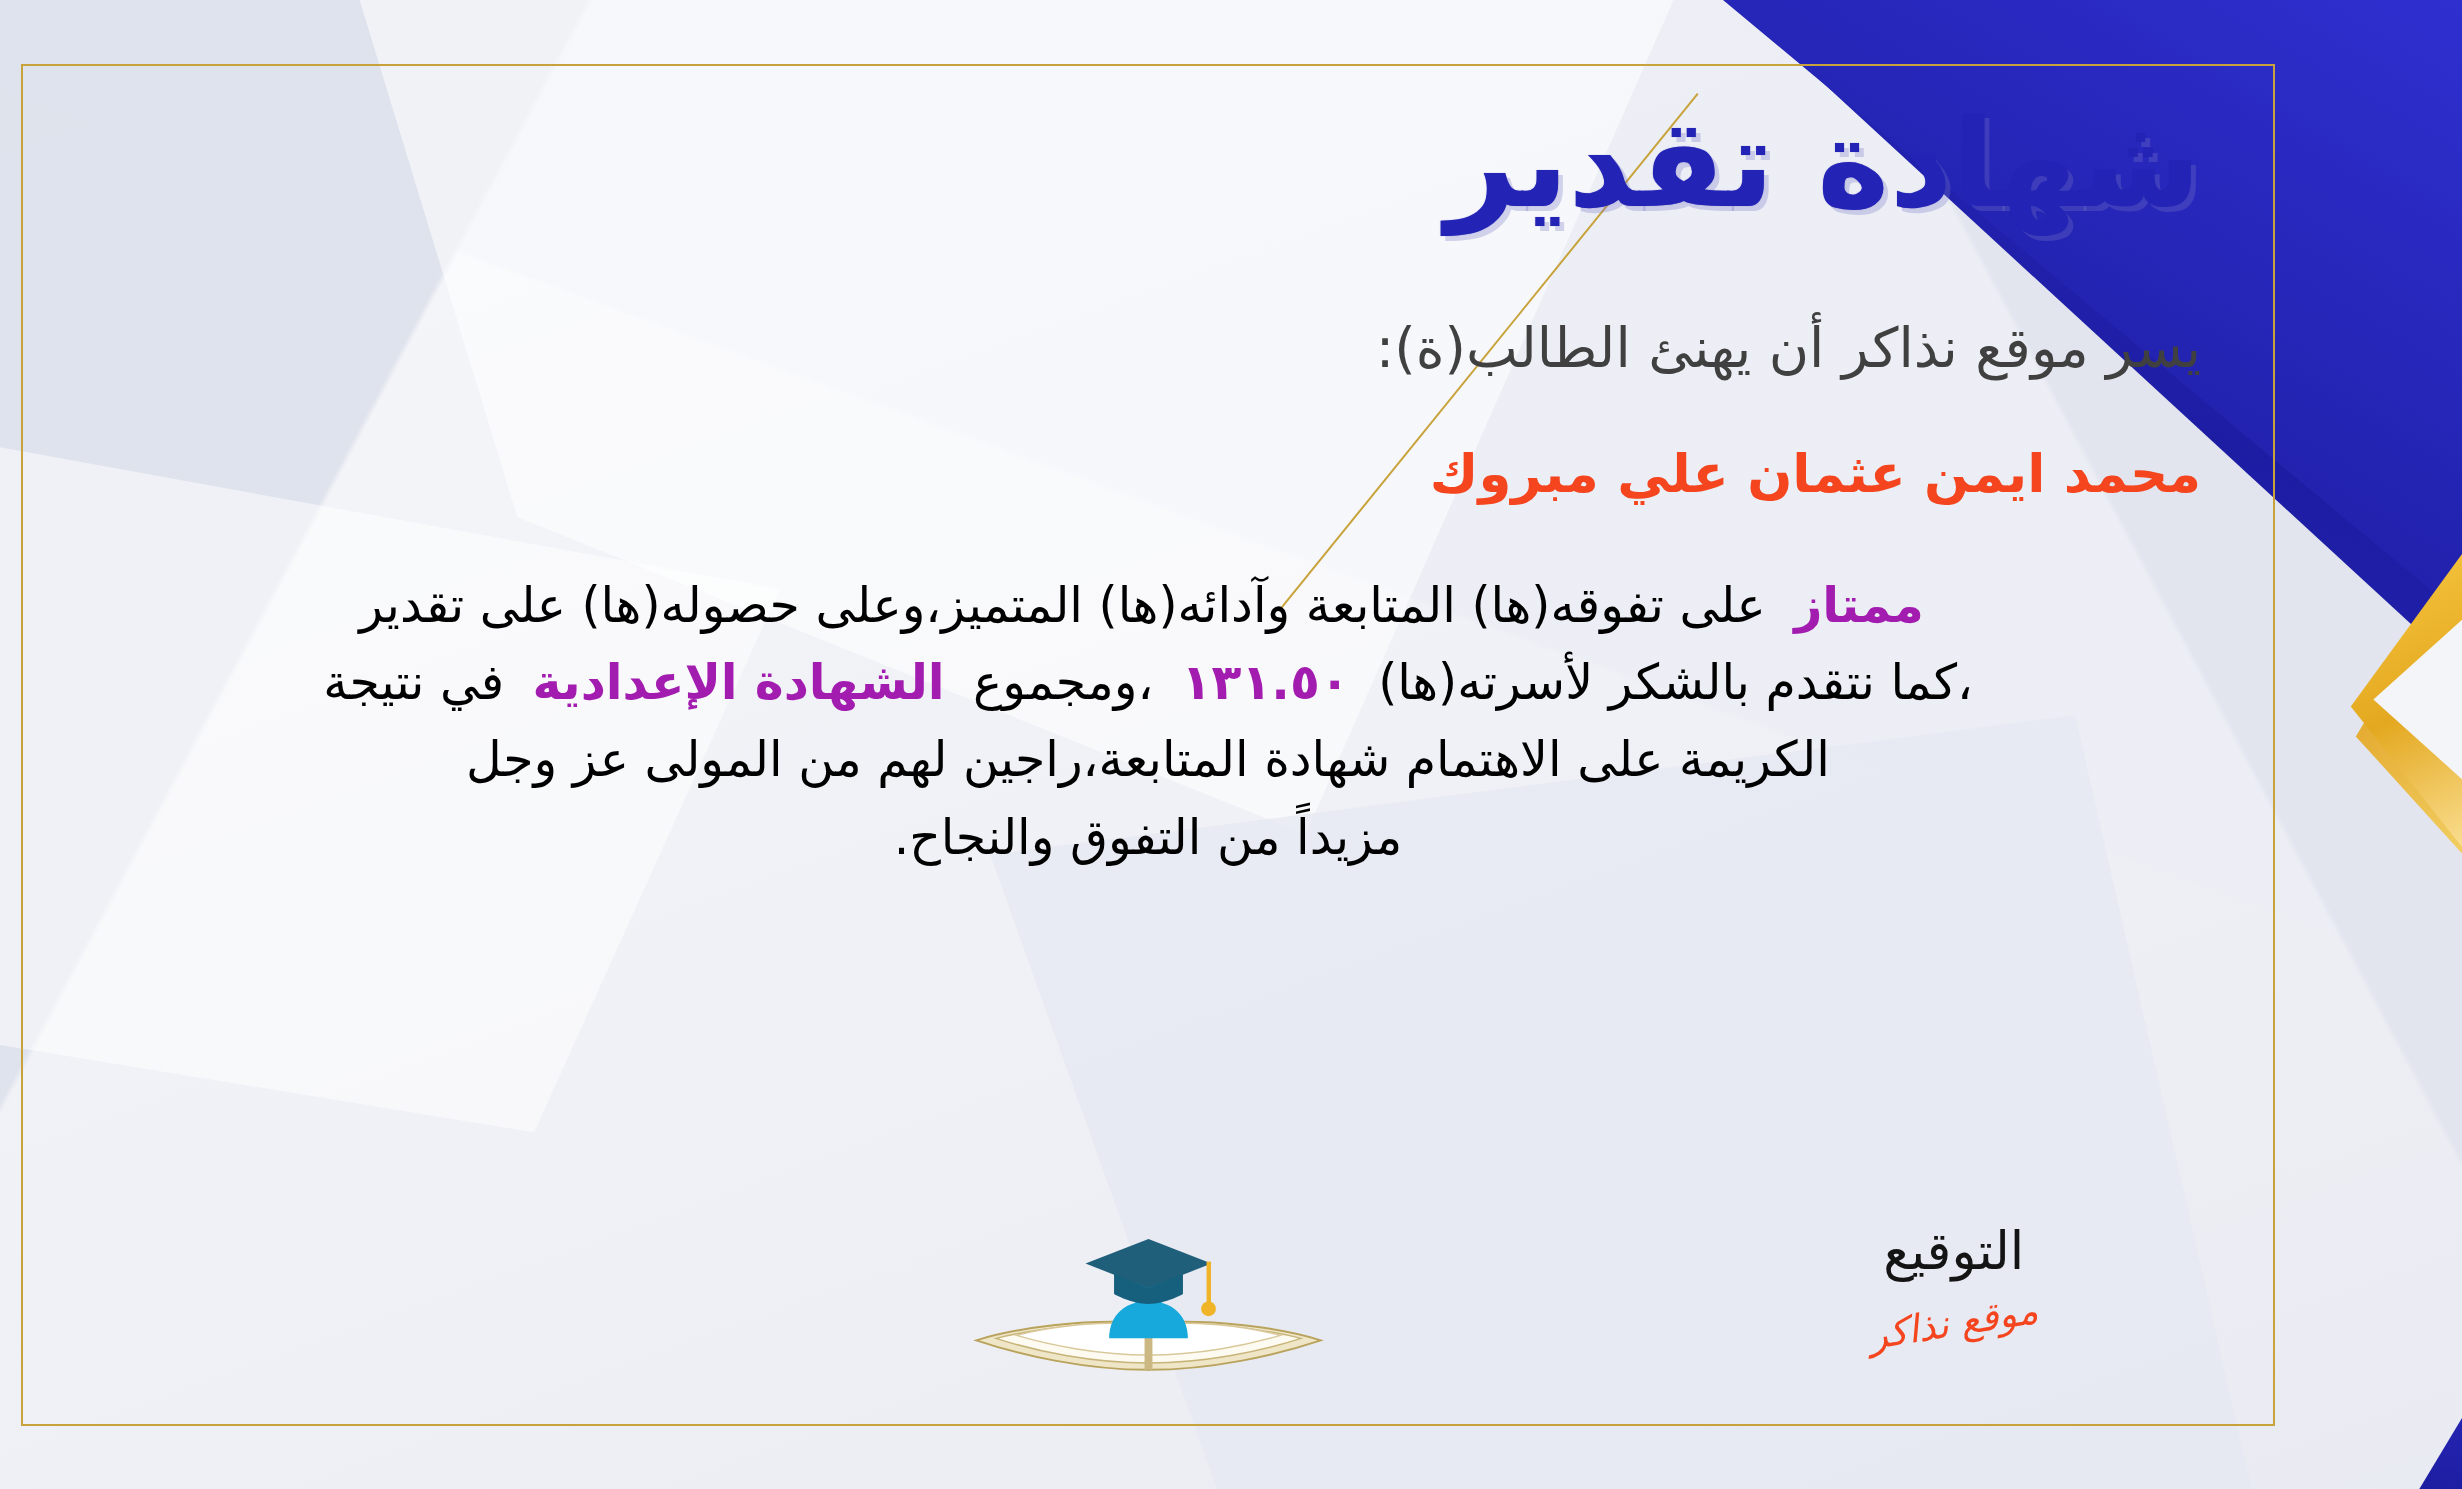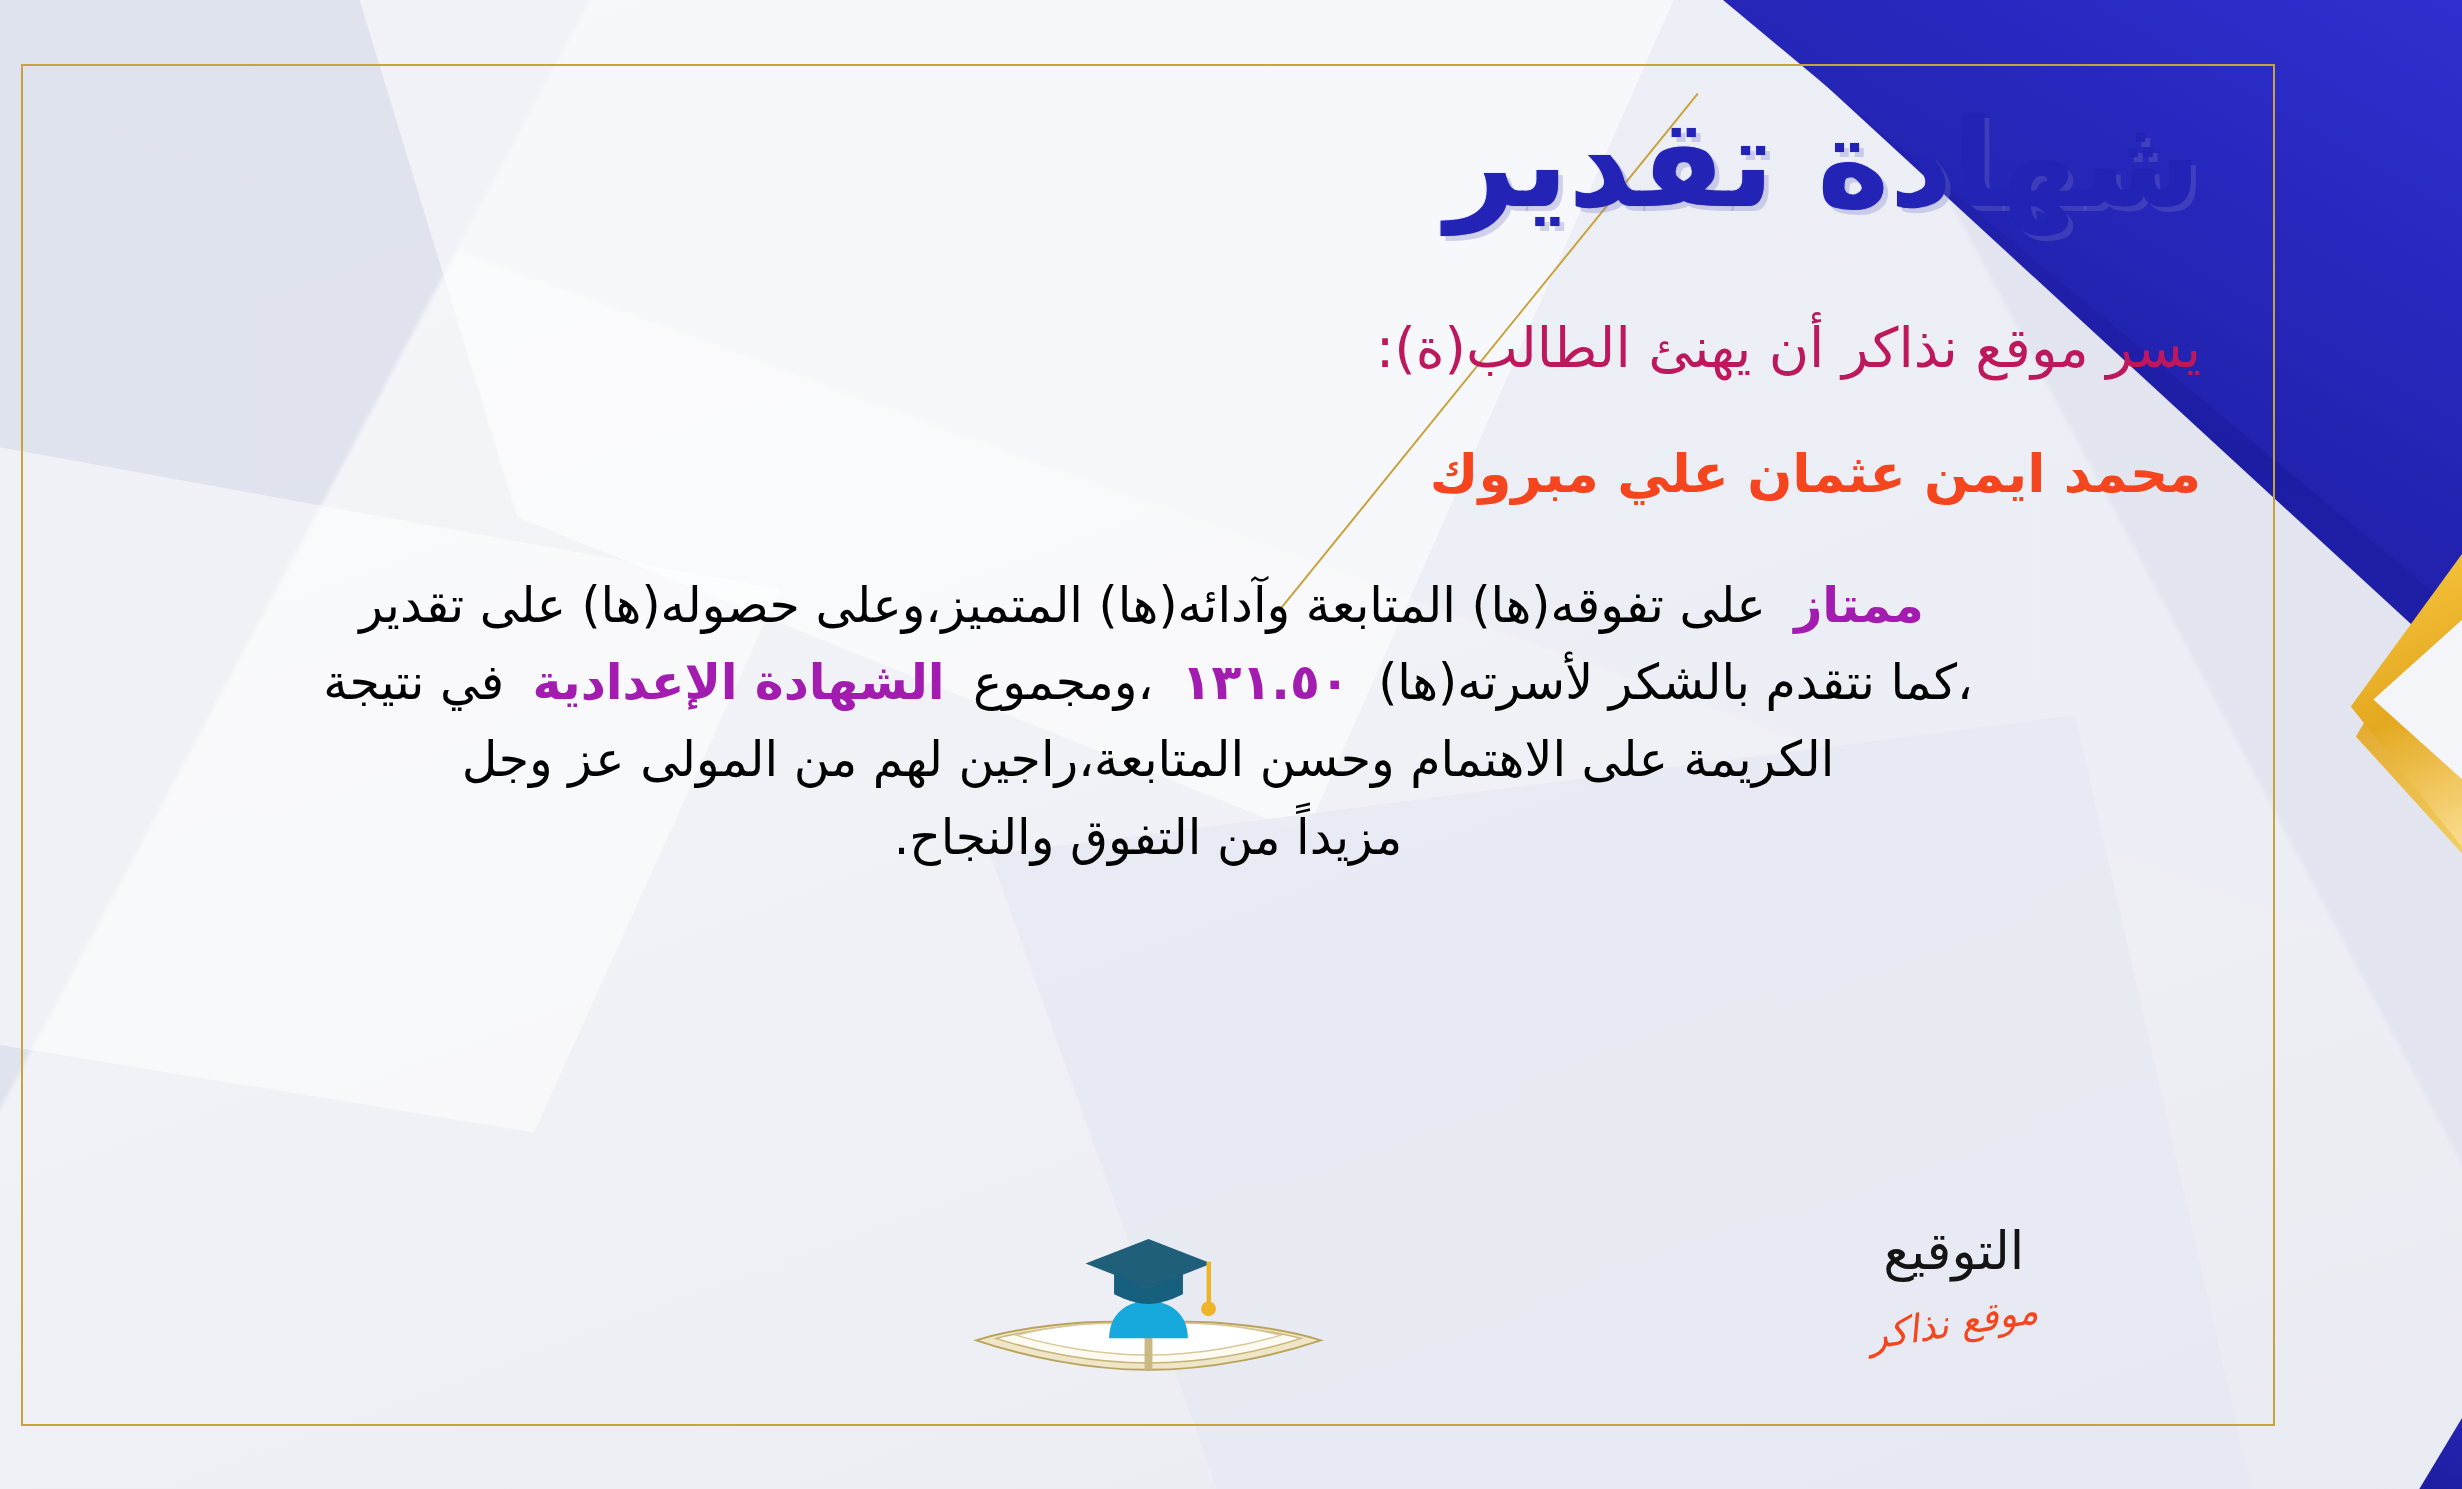--- a/index.html
+++ b/index.html
@@ -160,21 +160,21 @@
       4.9px 4.9px 0 rgba(120,120,200,0.30),
       0 0 1px rgba(35,35,181,0.6);
     line-height: 1.15;
     direction: rtl;
     white-space: nowrap;
   }
 
   .line {
     direction: rtl;
     text-align: center;
-    color: #be185d;
+    color: #404040;
     font-size: 53px;
     line-height: 1.45;
   }
 
   .greeting {
     margin-top: 74px;
     font-size: 55px;
   }
 
   .student-name {
@@ -300,21 +300,21 @@
         <span class="hl">ممتاز</span>
         <span>على تفوقه(ها) المتابعة وآدائه(ها) المتميز،وعلى حصوله(ها) على تقدير</span>
       </span>
       <span class="para grade-line">
         <span>،كما نتقدم بالشكر لأسرته(ها)</span>
         <span class="hl">١٣١.٥٠</span>
         <span>،ومجموع</span>
         <span class="hl">الشهادة الإعدادية</span>
         <span>في نتيجة</span>
       </span>
-      <span class="para">الكريمة على الاهتمام وحسن المتابعة،راجين لهم من المولى عز وجل</span>
+      <span class="para">الكريمة على الاهتمام شهادة المتابعة،راجين لهم من المولى عز وجل</span>
       <span class="para">مزيداً من التفوق والنجاح.</span>
     </div>
 
     <div class="footer">
 
       <div class="signature-area">
         <div class="signature-label">التوقيع</div>
         <div class="signature-script">موقع نذاكر</div>
       </div>
 

